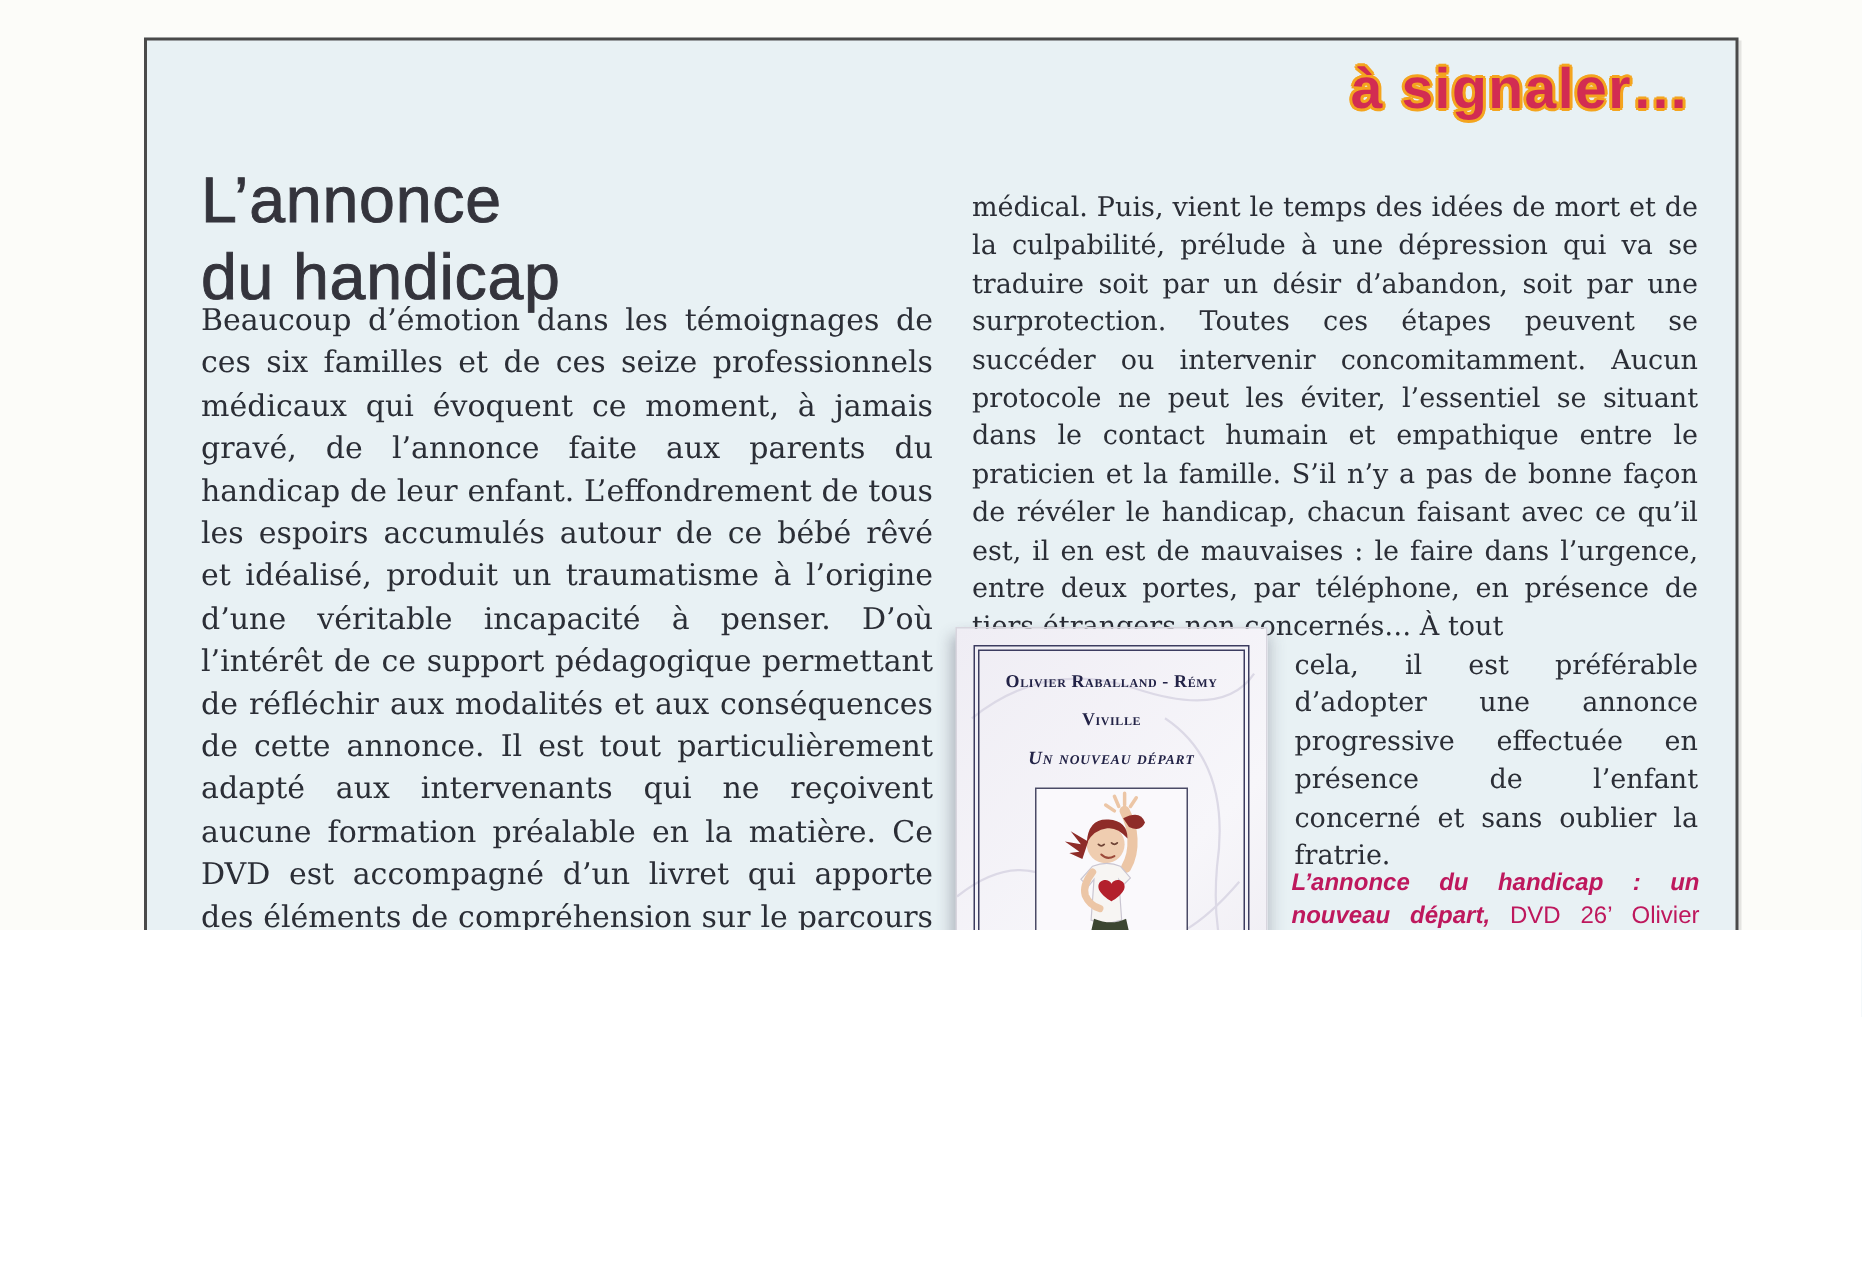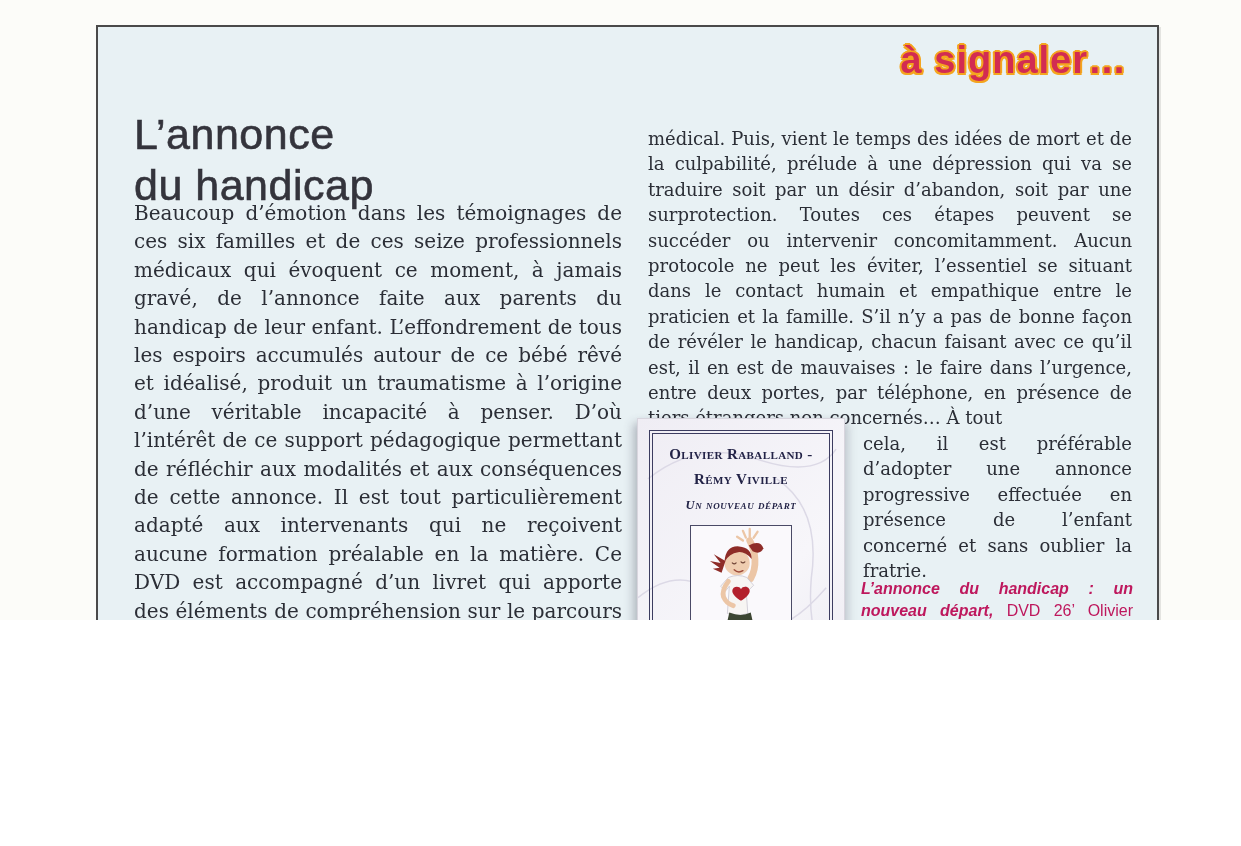--- a/index.html
+++ b/index.html
@@ -21,21 +21,21 @@
   .dvd-figure{position:absolute;left:-11px;top:292px;width:208px;height:297px;}
   .dvd-card{position:relative;width:100%;height:100%;
             background:linear-gradient(135deg,#efedf4,#f7f6fa 60%,#eceaf1);
             box-shadow:-4px 5px 9px rgba(70,70,90,.30),4px 5px 9px rgba(70,70,90,.18);
             border:1px solid #d8d5de;box-sizing:border-box;}
   .sketch{position:absolute;inset:0;width:100%;height:100%;}
   .dvd-frame{position:absolute;inset:11px;border:1px solid #3c3c60;}
   .dvd-frame::after{content:"";position:absolute;inset:2px;border:1px solid #3c3c60;}
   .dvd-content{position:absolute;inset:18px;text-align:center;color:#232347;
                font-family:"Liberation Serif",serif;}
-  .dvd-authors{margin-top:5px;font-size:15px;font-weight:bold;font-variant:small-caps;letter-spacing:.4px;}
+  .dvd-authors{margin-top:5px;font-size:12px;font-weight:bold;font-variant:small-caps;letter-spacing:.4px;}
   .dvd-title{margin-top:7px;font-size:14px;font-weight:bold;font-variant:small-caps;letter-spacing:.4px;}
   .dvd-subtitle{font-size:12.5px;font-weight:bold;font-style:italic;font-variant:small-caps;letter-spacing:.6px;text-align:center;}
   .dvd-illustration{margin:7px auto 0;width:100px;height:136px;border:1px solid #4a4a66;
                     background:#faf9fc;position:relative;}
   .dvd-genre{margin-top:6px;font-size:13px;font-weight:bold;font-variant:small-caps;letter-spacing:1.5px;}
   .dvd-publisher{margin-top:3px;font-size:6.5px;font-weight:bold;line-height:7.5px;letter-spacing:.3px;
                  display:inline-block;border-bottom:1px solid #232347;padding-bottom:1px;
                  text-transform:uppercase;}
   .caption-block{position:absolute;left:213px;top:452px;width:272px;
                  font-family:"Liberation Sans",sans-serif;font-size:16px;line-height:21.5px;

